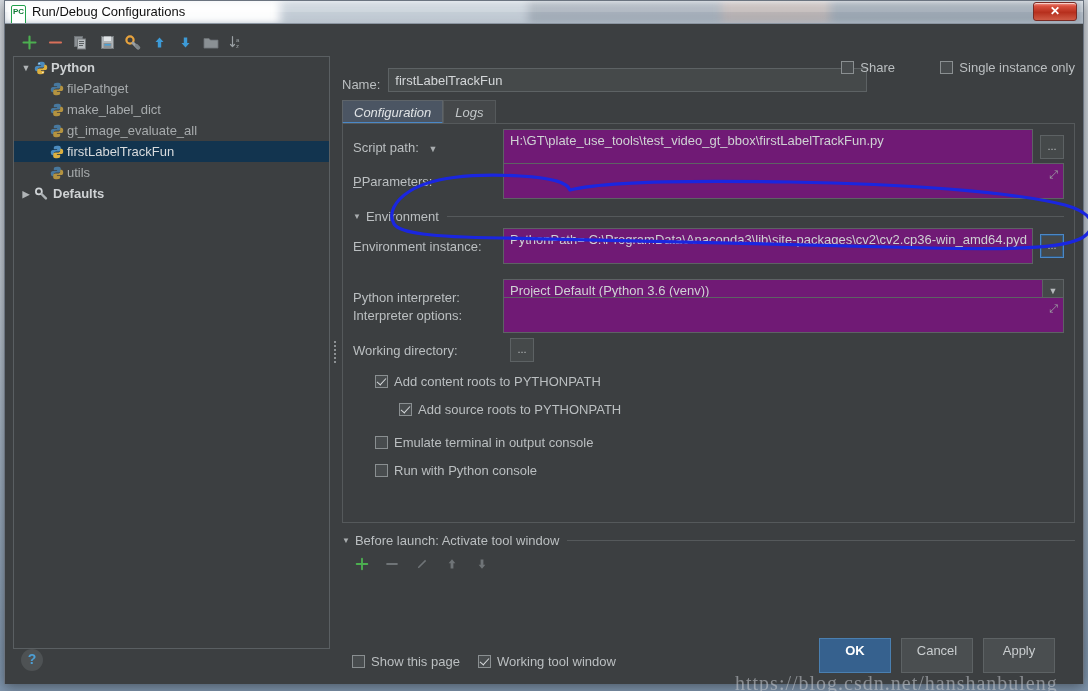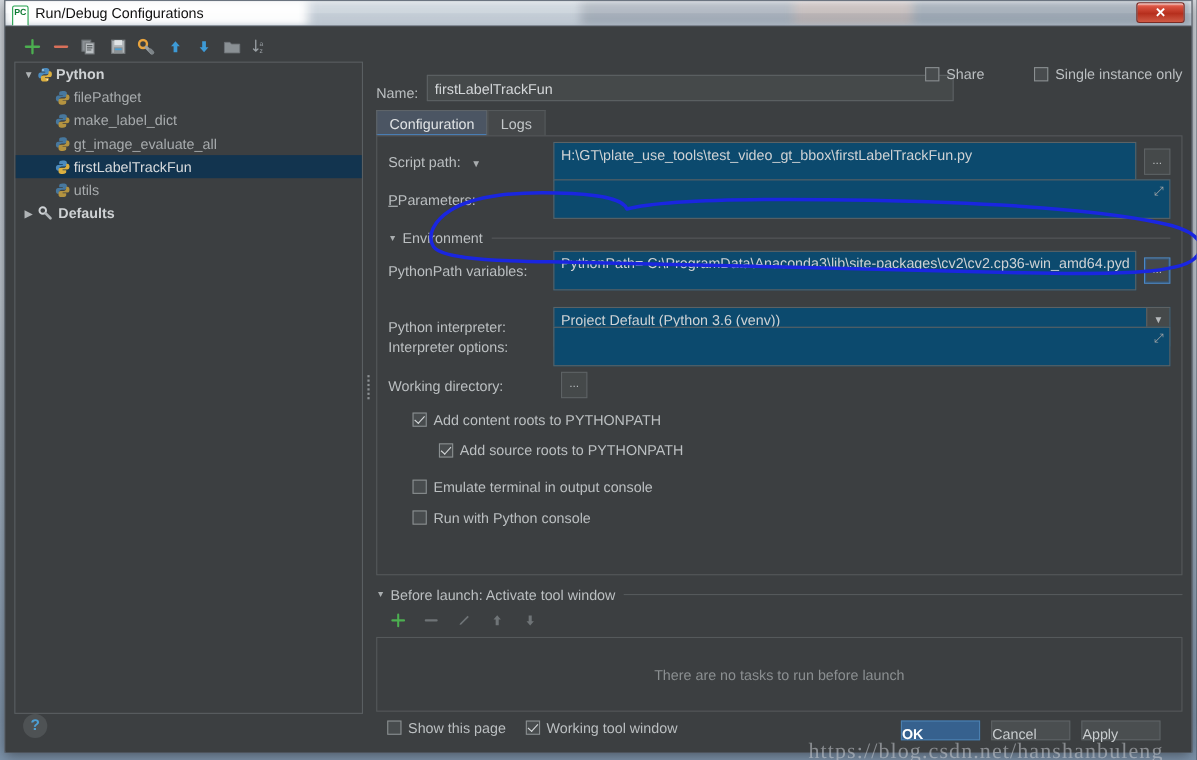--- a/index.html
+++ b/index.html
@@ -220,20 +220,21 @@
   .tab {
     height: 24px;
     padding: 0 11px;
     font-size: 13px;
     color: #c3c7c9;
     line-height: 24px;
     background: #45484a;
     border: 1px solid #55595b;
     border-bottom: none;
     cursor: pointer;
+    font-style: italic;
   }
   .tab.active {
     background: #4b5563;
     color: #e0e3e5;
     border-color: #5e6469;
     border-bottom: 2px solid #4a88c7;
   }
   #panel-box {
     position: absolute;
     left: 0; top: 94px; right: 0; height: 400px;
@@ -244,21 +245,21 @@
   .frow {
     position: absolute;
     left: 10px; right: 10px;
     height: 24px;
     display: flex; align-items: center;
   }
   .frow > .lbl { width: 150px; flex: 0 0 150px; }
   .field {
     flex: 1 1 auto;
     height: 36px;
-    background: #0c4a6e;
+    background: #701a75;
     border: 1px solid #5d6264;
     color: #cfd2d4;
     font-size: 13px;
     line-height: 22px;
     padding: 0 6px;
     white-space: nowrap;
     overflow: hidden;
     position: relative;
     cursor: text;
   }
@@ -349,23 +350,23 @@
     width: 22px; height: 22px;
     border-radius: 50%;
     background: #4e5254;
     color: #4d9fd4;
     font-size: 14px; font-weight: bold;
     text-align: center; line-height: 21px;
     cursor: pointer;
   }
   .dbtn {
     position: absolute; bottom: 11px;
-    width: 72px; height: 18px;
+    width: 72px; height: 35px;
     font-size: 13px;
-    line-height: 23px;
+    text-align: center; line-height: 23px;
     border: 1px solid #5d6264;
     background: #4a4e50;
     color: #c9cdcf;
     cursor: pointer;
   }
   .dbtn.primary {
     background: #36618e;
     border-color: #4a7fb0;
     color: #ffffff;
     font-weight: bold;
@@ -613,21 +614,21 @@
           </div>
         </div>
 
         <div class="sect-header" style="top:84px;">
           <span class="tri">▼</span>
           <span>Environment</span>
           <span class="rule"></span>
         </div>
 
         <div class="frow" style="top:110px;">
-          <span class="lbl">PythonPath variables:</span>
+          <span class="lbl">Environment instance:</span>
           <div class="field">PythonPath= C:\ProgramData\Anaconda3\lib\site-packages\cv2\cv2.cp36-win_amd64.pyd</div>
           <div class="browse focused">...</div>
         </div>
 
         <div class="frow" style="top:161px;">
           <span class="lbl">Python interpreter:</span>
           <div class="field" style="padding-right:26px;">
             <span>Project Default (Python 3.6 (venv))</span>
             <span class="combo-arrow">▼</span>
           </div>
@@ -690,23 +691,20 @@
               <path d="M7.5 2.5l3.6 4.2H9V12.3H6V6.7H3.9z" fill="#6f7477"></path>
             </svg>
         </div>
         <div class="tb-btn">
           <svg width="14" height="14" viewBox="0 0 15 15">
               <path d="M7.5 12.5l-3.6-4.2H6V2.7h3v5.6h2.1z" fill="#6f7477"></path>
             </svg>
         </div>
       </div>
 
-      <div id="bl-list">
-        <span>There are no tasks to run before launch</span>
-      </div>
 
       <div id="bottom-checks">
         <span class="chk-wrap">
           <span class="chkbox"></span>
           <span>Show this page</span>
         </span>
         <span class="chk-wrap">
           <span class="chkbox checked"></span>
           <span>Working tool window</span>
         </span>

